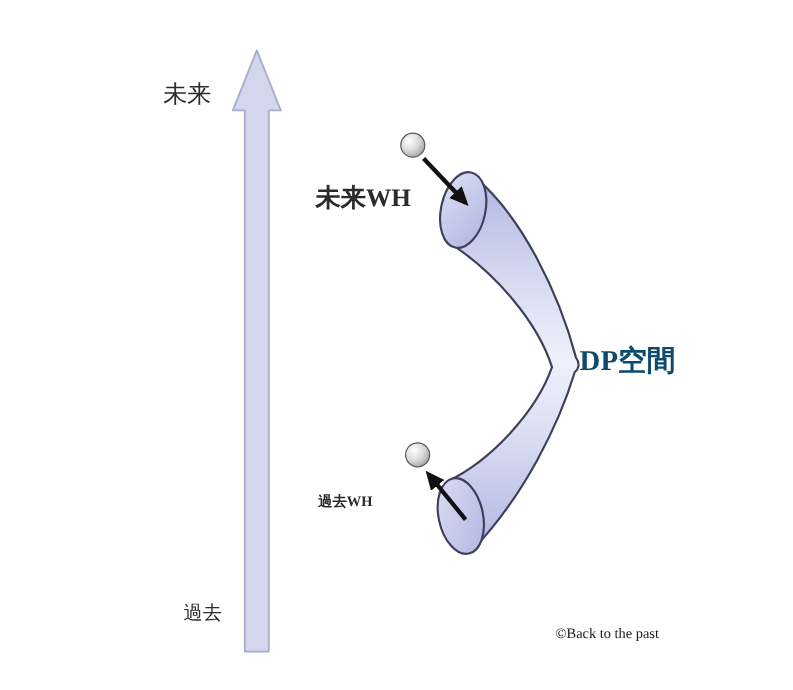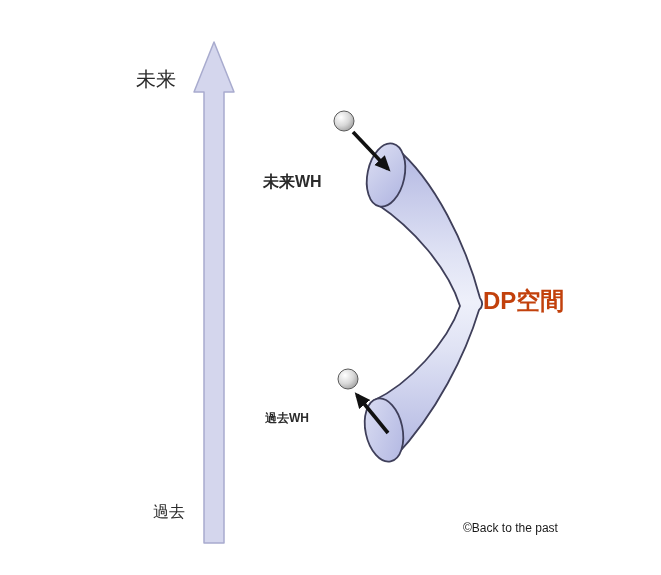--- a/index.html
+++ b/index.html
@@ -1,34 +1,34 @@
 <!DOCTYPE html>
 <html><head>
 <meta charset="utf-8">
 <style>
   html,body{margin:0;padding:0;background:#ffffff;}
   .canvas{
     position:relative;
     width:661px;height:575px;
     background:#ffffff;
     overflow:hidden;
-    font-family:Liberation Sans, sans-serif;
+    font-family:Liberation Serif, serif;
   }
   .diagram-svg{position:absolute;left:0;top:0;}
   .label{
     position:absolute;
     color:#2b2b2b;
     white-space:nowrap;
     line-height:1.1;
   }
   .lbl-future{left:136px;top:68px;font-size:20px;font-weight:500;}
   .lbl-past{left:153px;top:503px;font-size:16px;font-weight:500;}
-  .lbl-future-wh{left:263px;top:173px;font-size:16px;font-weight:bold;}
+  .lbl-future-wh{left:263px;top:154px;font-size:21px;font-weight:bold;}
   .lbl-past-wh{left:265px;top:412px;font-size:12px;font-weight:bold;}
-  .lbl-dp{left:483px;top:288px;font-size:24px;font-weight:bold;color:#c2410c;}
+  .lbl-dp{left:483px;top:288px;font-size:24px;font-weight:bold;color:#0c4a6e;}
   .lbl-credit{left:463px;top:522px;font-size:12px;color:#1a1a1a;font-weight:400;}
 </style>
 </head>
 <body>
 
 <div class="canvas">
 
   <svg class="diagram-svg" width="661" height="575" viewBox="0 0 661 575">
     <defs>
       <linearGradient id="tubeGrad" gradientUnits="userSpaceOnUse" x1="390" y1="140" x2="390" y2="465">

